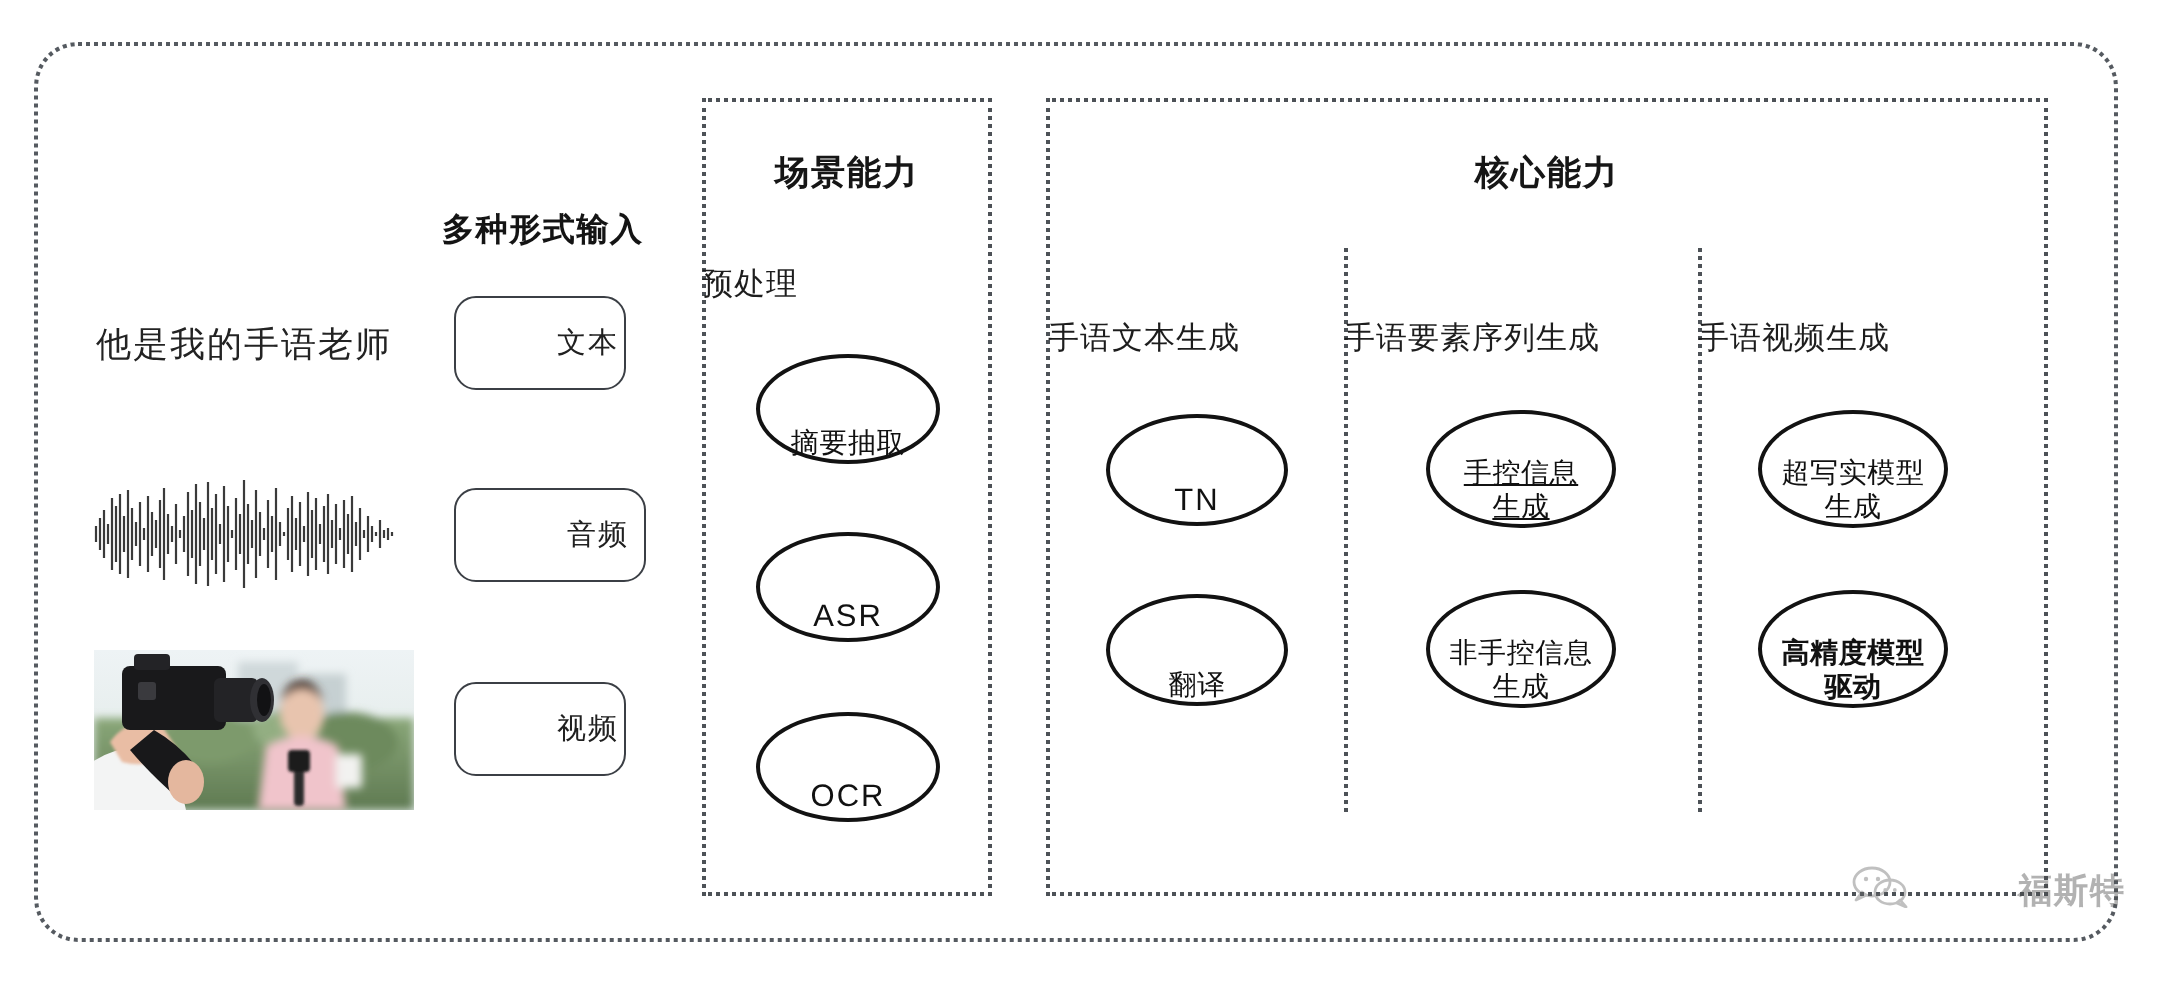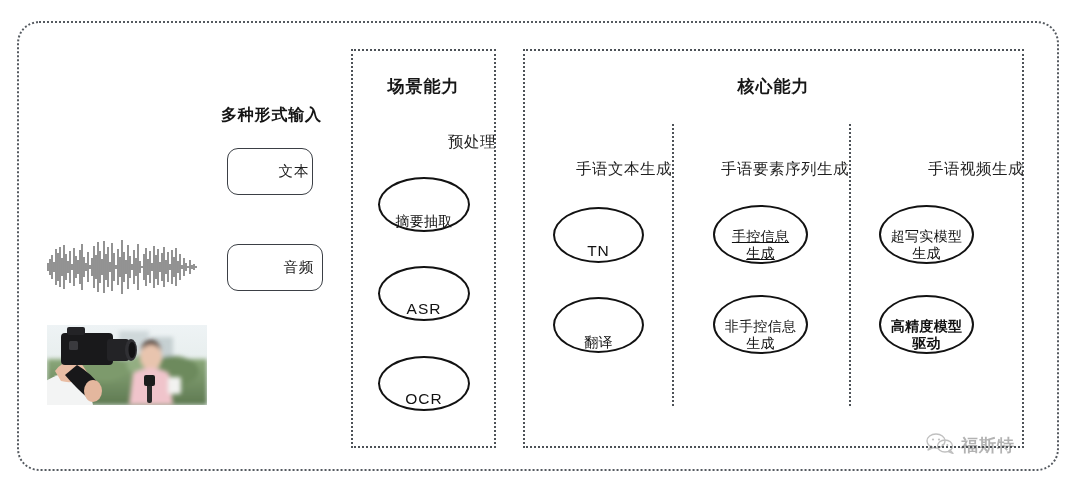--- a/index.html
+++ b/index.html
@@ -66,21 +66,21 @@
   }
   .divider-1 { left: 672px; }
   .divider-2 { left: 849px; }
 
   
   .col-label {
     position: absolute;
     font-size: 15.5px;
     color: #1d1d1d;
     white-space: nowrap;
-    text-align: right;
+    text-align: left;
     letter-spacing: 0.5px;
   }
 
   
   .node {
     position: absolute;
     display: flex;
     align-items: flex-end;
     justify-content: center;
     text-align: center;
@@ -148,31 +148,33 @@
     align-items: center;
     gap: 6px;
     opacity: 0.42;
   }
   .watermark-text {
     font-size: 17px;
     font-weight: bold;
     color: #4a4a4a;
     letter-spacing: 1px;
     white-space: nowrap;
+    margin-left: 48px;
   }
 </style>
 </head>
 <body>
 
 <div id="canvas">
 
   <div class="outer-frame"></div>
 
   <div class="input-heading" style="left:221px; top:105px;">多种形式输入</div>
 
+  <div class="sample-text" style="left:48px; top:160px;">他是我的手语老师</div>
 
   <div class="waveform">
     <svg width="158" height="58" viewBox="0 0 158 58" aria-hidden="true">
       <g stroke="#3a3a3a" stroke-width="1.1">
         <line x1="2" y1="29" x2="2" y2="29"></line>
         <line x1="4" y1="25" x2="4" y2="33"></line>
         <line x1="6" y1="21" x2="6" y2="37"></line>
         <line x1="8" y1="17" x2="8" y2="41"></line>
         <line x1="10" y1="24" x2="10" y2="34"></line>
         <line x1="12" y1="11" x2="12" y2="47"></line>
@@ -305,20 +307,23 @@
       </g>
     </svg>
   </div>
 
   <div class="chip" style="left:227px; top:148px; width:86px; height:47px;">
     <span>文本</span>
   </div>
   <div class="chip" style="left:227px; top:244px; width:96px; height:47px;">
     <span>音频</span>
   </div>
+  <div class="chip" style="left:227px; top:341px; width:86px; height:47px;">
+    <span>视频</span>
+  </div>
 
   <div class="panel panel-scene">
     <div class="panel-title">场景能力</div>
   </div>
 
   <div class="col-label" style="left:351px; top:132px; width:145px;">预处理</div>
 
   <div class="node" style="left:378px; top:177px; width:92px; height:55px;">
     <span>摘要抽取</span>
   </div>

